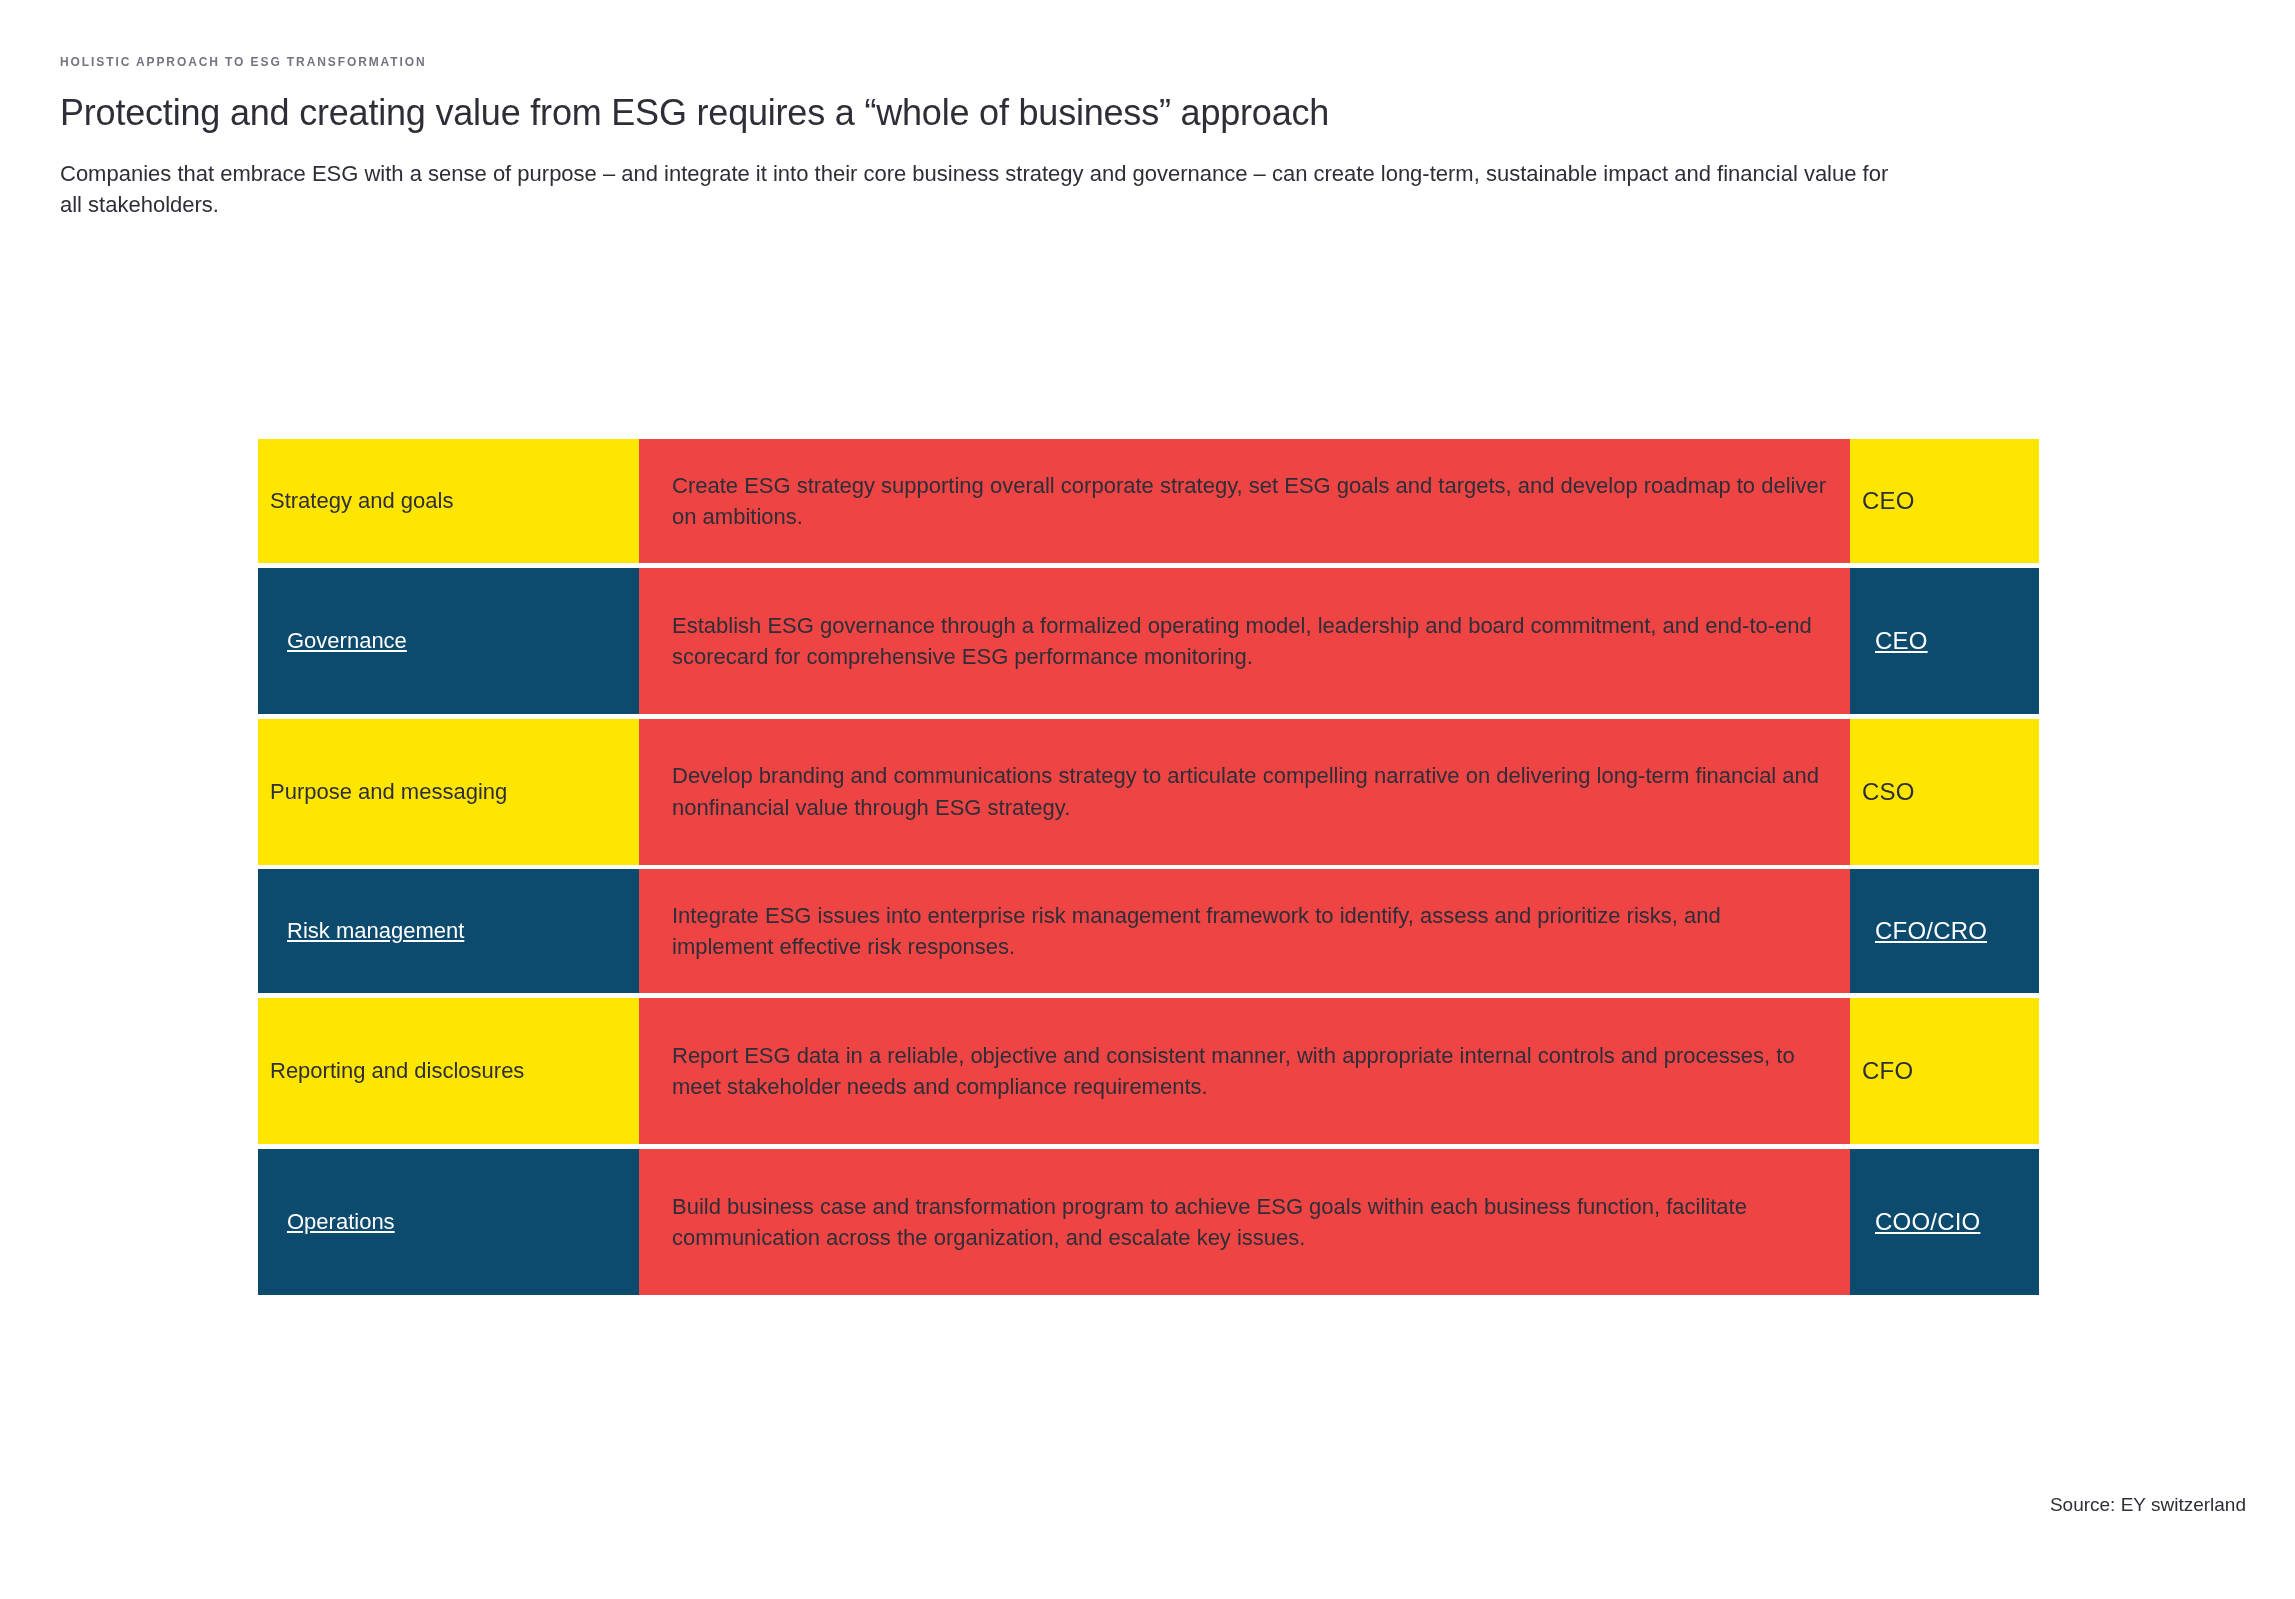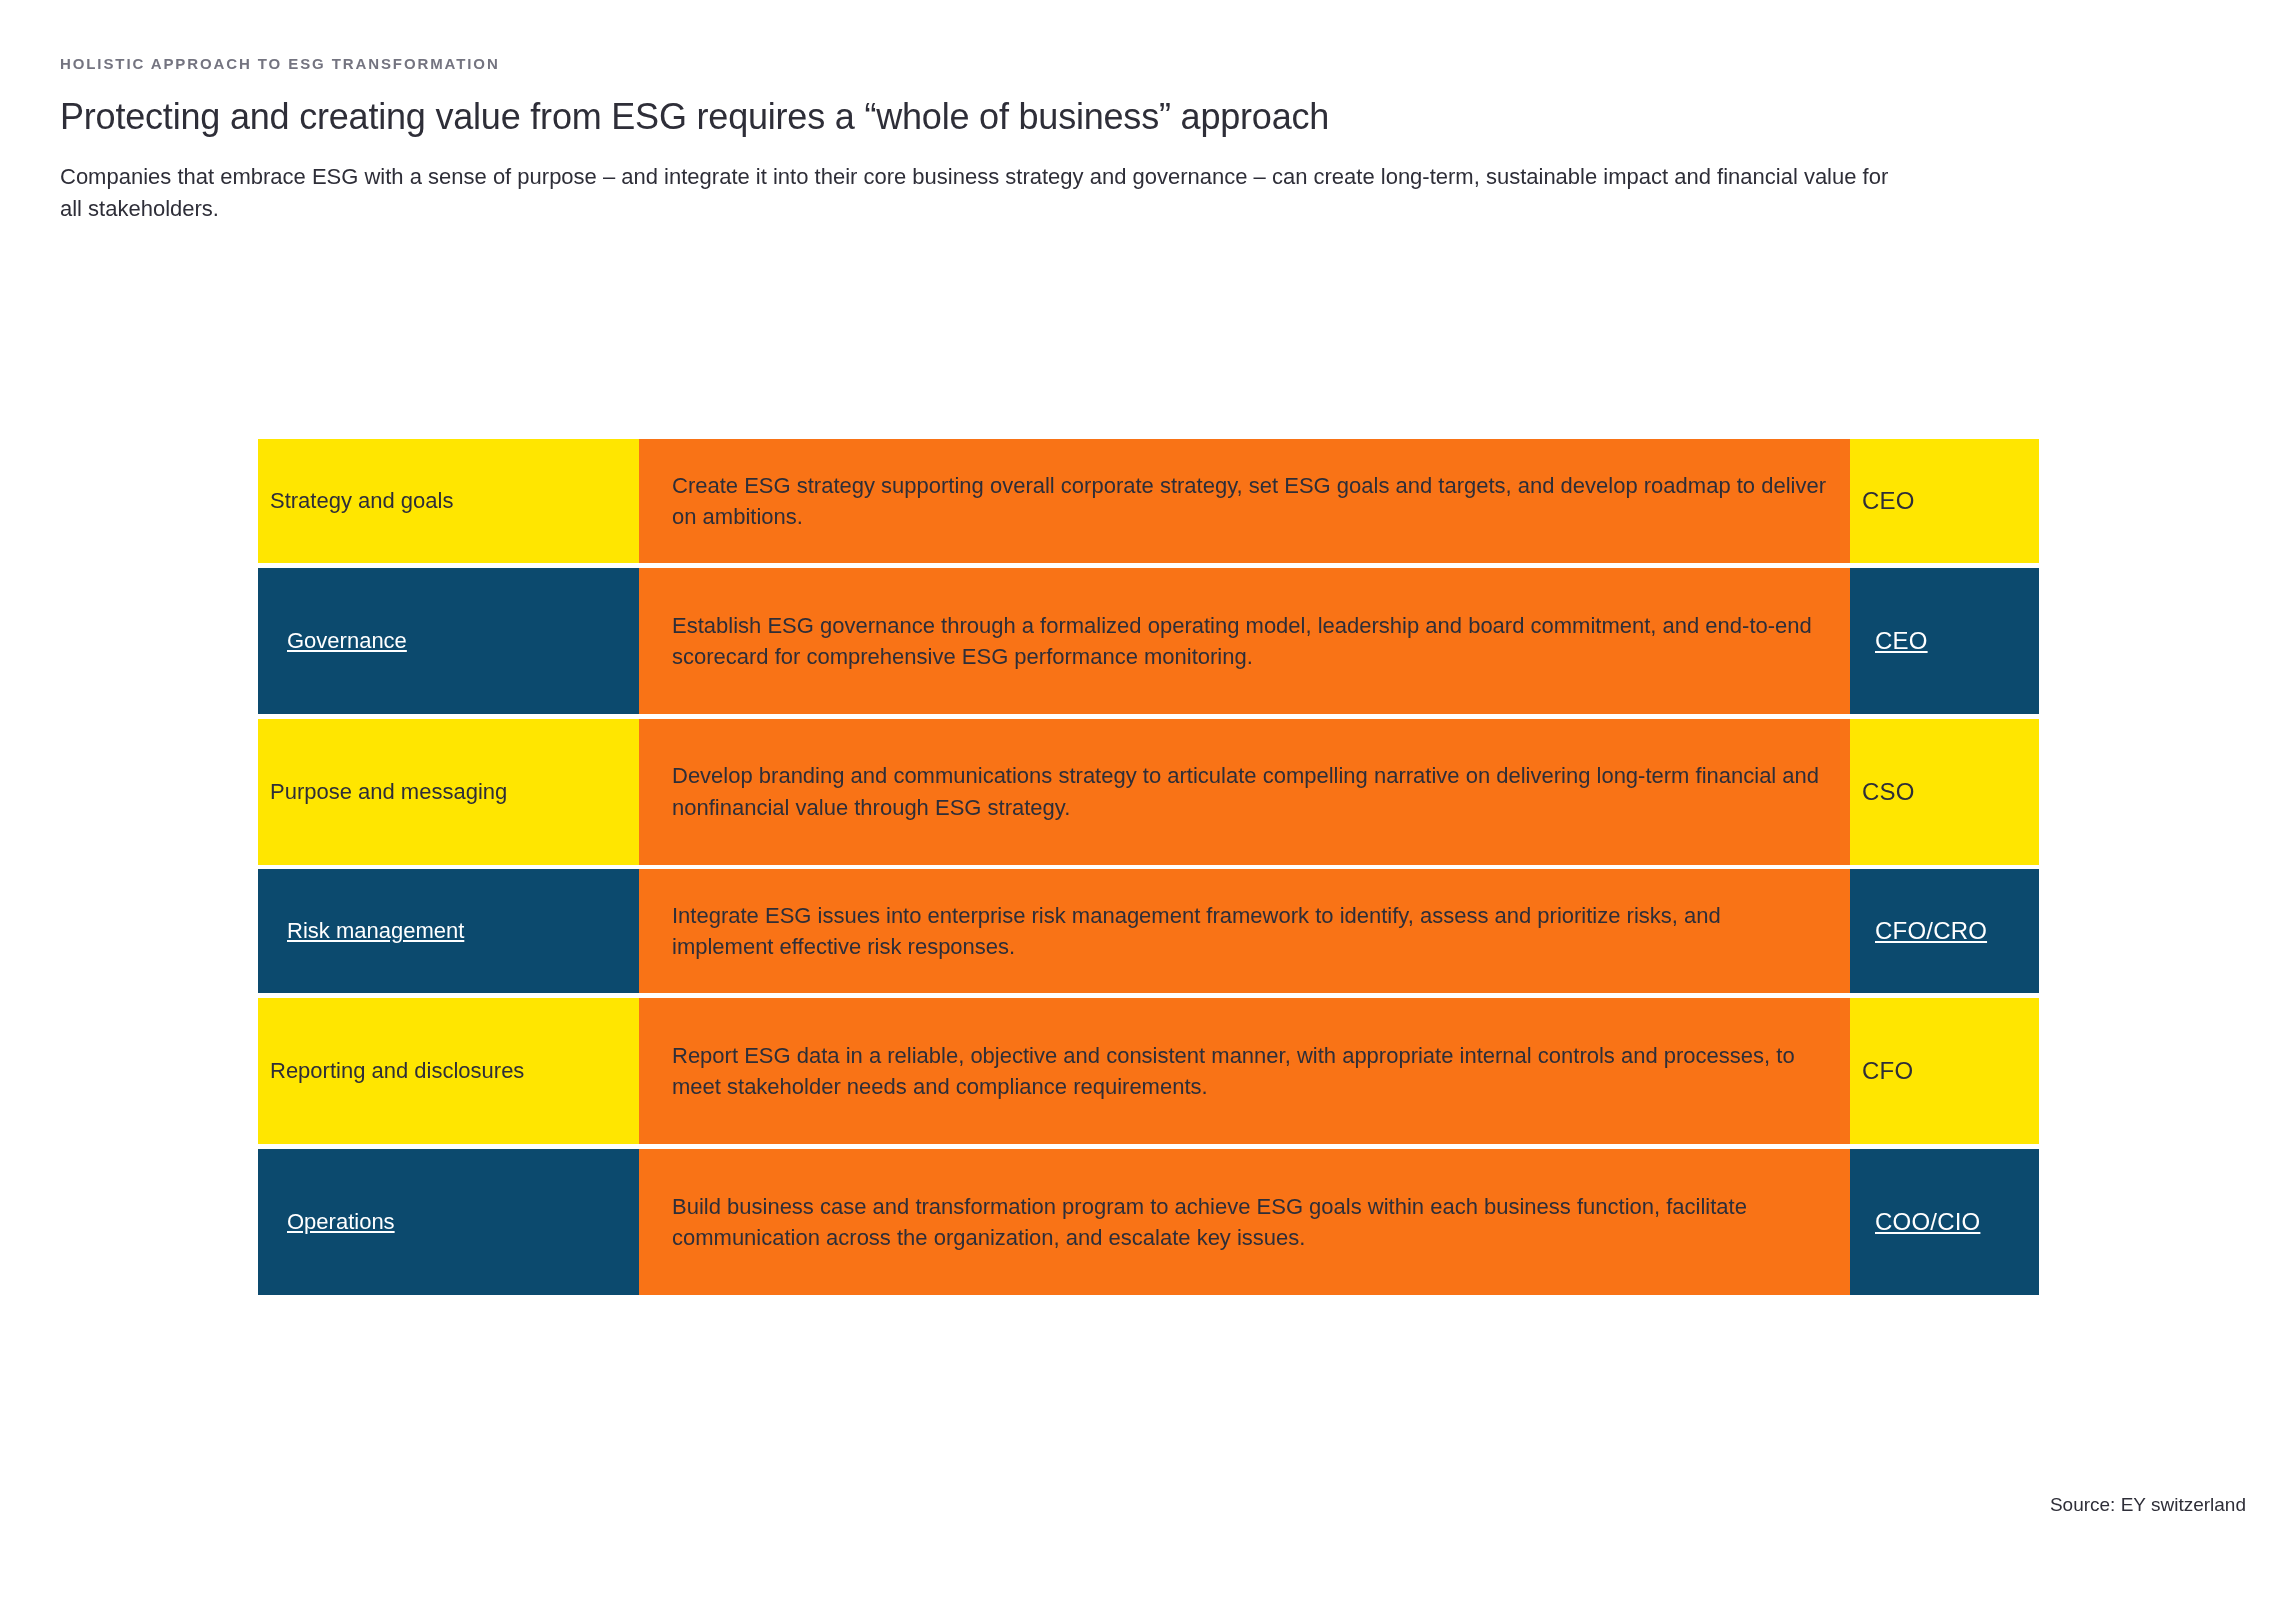--- a/index.html
+++ b/index.html
@@ -9,21 +9,21 @@
     font-family:"Liberation Sans", sans-serif;
     color:#2E2E38;
     position:relative;
     overflow:hidden;
   }
 
   
   .header { position:absolute; left:60px; top:55px; width:1913px; }
 
   .eyebrow {
-    font-size:15px;
+    font-size:12px;
     letter-spacing:1.9px;
     font-weight:600;
     color:#747480;
     text-transform:uppercase;
     line-height:1.2;
     white-space:nowrap;
   }
 
   .page-title {
     margin-top:24px;
@@ -67,21 +67,21 @@
     width:381px;
     flex:0 0 381px;
     padding:0 0 0 29px;
     font-size:22px;
     line-height:1.36;
     font-weight:400;
   }
 
   .cell-desc {
     flex:1 1 auto;
-    background:#f97316;
+    background:#ef4444;
     padding:0 24px 0 33px;
     font-size:22px;
     line-height:1.42;
     color:#2E2E38;
     font-weight:400;
   }
 
   .cell-role {
     width:189px;
     flex:0 0 189px;

